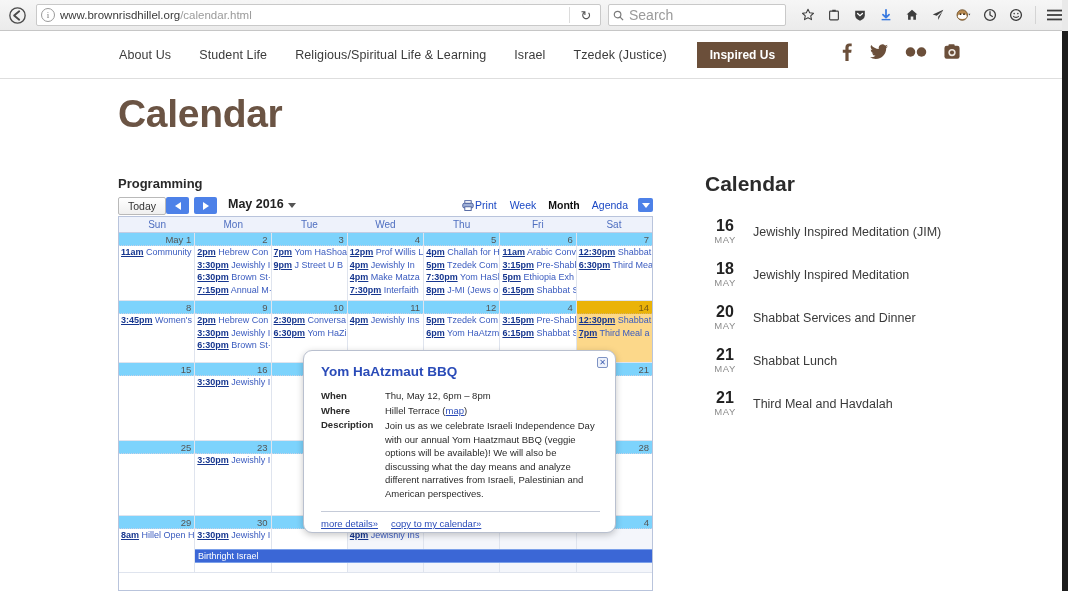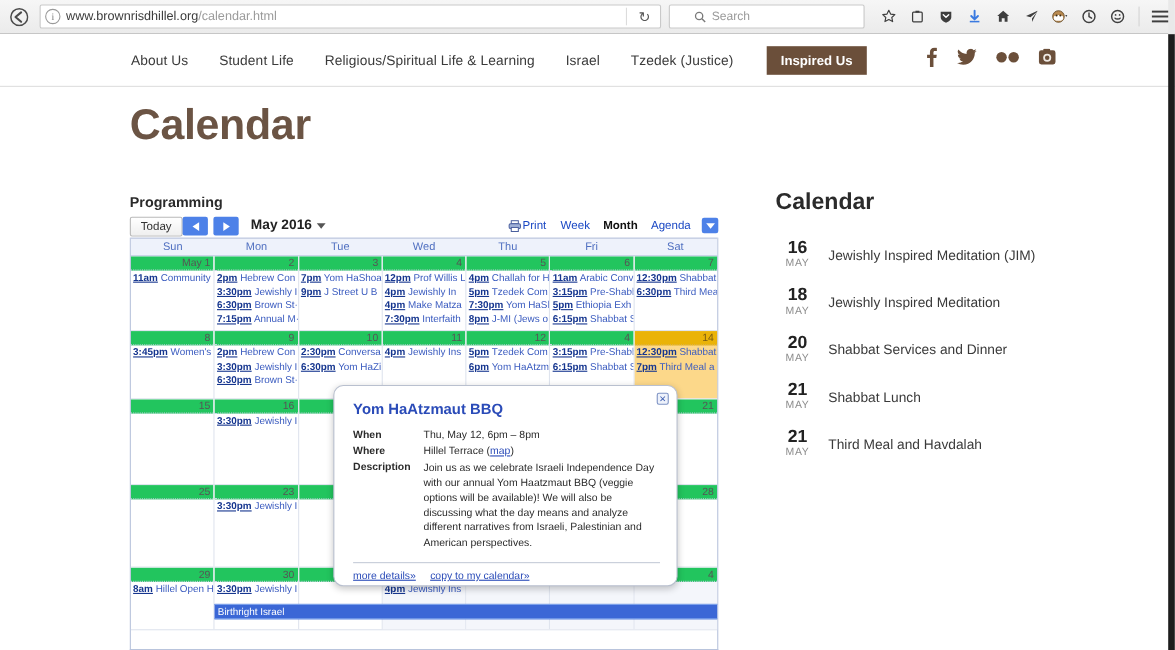--- a/index.html
+++ b/index.html
@@ -42,21 +42,21 @@
   .url-text{color:#3a3a3a; white-space:nowrap; overflow:hidden;}
   .url-text .path{color:#9b9b9b;}
   .url-sep{width:1px;height:16px;background:#dcdcdc;margin:0 6px;}
   .reload-btn{
     width:20px;height:20px;display:flex;align-items:center;justify-content:center;
     color:#555; font-size:13px;
   }
   .searchbar{
     width:178px;height:22px;margin-left:7px;
     background:#ffffff;border:1px solid #c9c9c9;border-radius:2px;
-    display:flex;align-items:center;padding:0 22px;font-size:11px;color:#9a9a9a;
+    display:flex;align-items:center;padding:0 4px;font-size:14px;color:#9a9a9a;
   }
   .searchbar .mag{margin-right:5px;color:#8a8a8a;display:flex;}
   .tb-icons{display:flex;align-items:center;margin-left:10px;gap:2px;}
   .tb-ic{
     width:24px;height:24px;display:flex;align-items:center;justify-content:center;
     color:#3e3e3e;
   }
   .tb-ic svg{display:block;}
   .tb-sep{width:1px;height:18px;background:#d4d4d4;margin:0 5px;}
 
@@ -151,21 +151,21 @@
   .gc-cell{
     flex:1;border-right:1px solid #dfe4ee;position:relative;
     overflow:hidden;min-width:0;
   }
   .gc-cell:last-child{border-right:none;}
   .gc-cell.today{background:#fcd88a;}
   .gc-cell.today .gc-daynum{color:#7a5b12;}
   .gc-cell.dim{background:#f4f6fb;}
   .gc-daynum{
     text-align:right;font-size:9.5px;color:#555;padding:1px 3px 0 0;
-    background:#22c55e;border-bottom:1px dotted #c9d2e6;
+    background:#7dd3fc;border-bottom:1px dotted #c9d2e6;
   }
   .gc-cell.today .gc-daynum{background:#eab308;border-bottom:1px dotted #d9b35e;}
   .gc-ev{
     font-size:9px;color:#3a5bbf;white-space:nowrap;overflow:hidden;
     padding:0 1px 0 2px;line-height:12.5px;
   }
   .gc-ev b{font-weight:bold;color:#16368f;text-decoration:underline;}
   .gc-ev-band{
     background:#3b67d6;color:#ffffff;font-size:9px;line-height:12px;
     padding:0 3px;white-space:nowrap;overflow:hidden;

